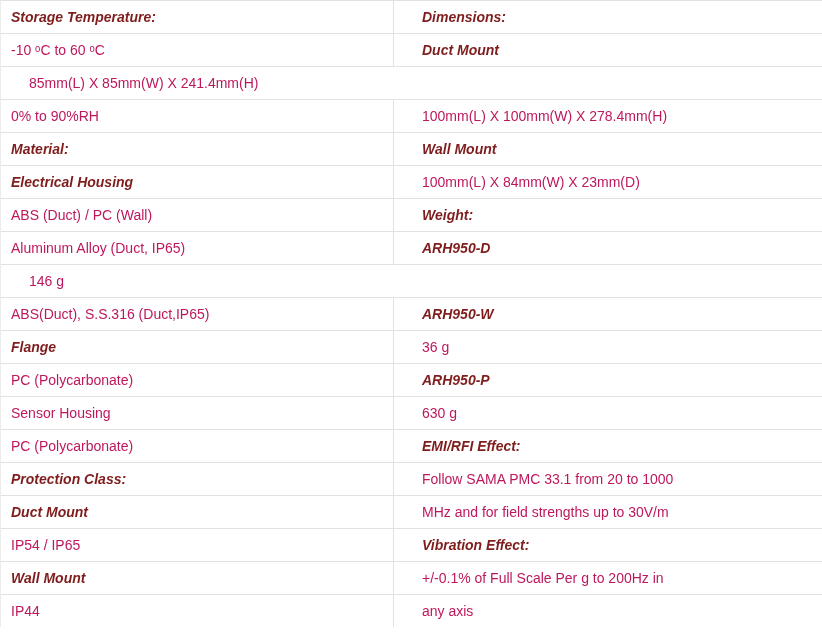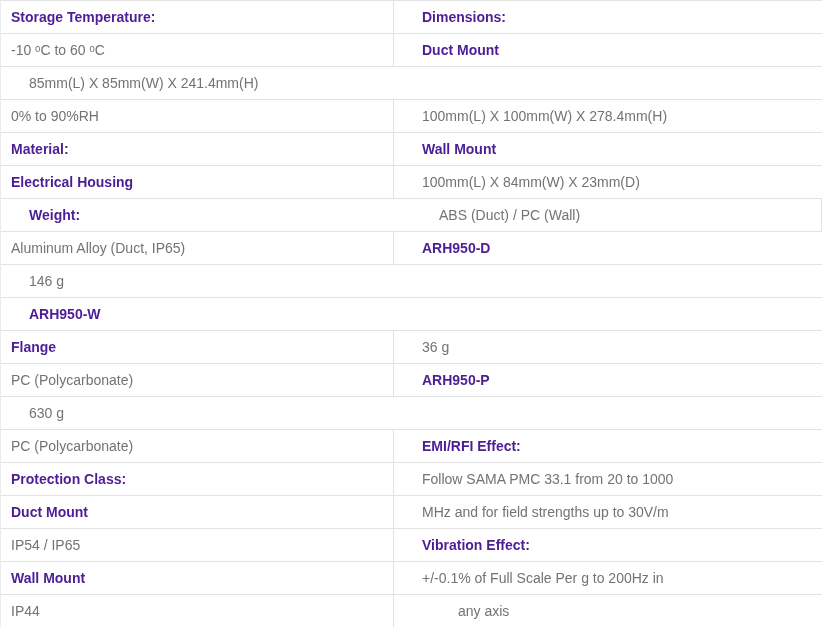--- a/index.html
+++ b/index.html
@@ -20,44 +20,44 @@
     box-sizing: border-box;
   }
   .row {
     display: flex;
     height: 32px;
     border-bottom: 1px solid #e2e2e2;
     background: #ffffff;
   }
   .row:last-child {
     border-bottom: none;
-    gap: 36px;
   }
   .cell {
     font-size: 14px;
     line-height: 32px;
-    color: #737373;
+    color: #be185d;
     white-space: nowrap;
     overflow: hidden;
   }
   .cell.left {
     box-sizing: border-box;
     width: 393px;
     padding: 0 10px;
     border-right: 1px solid #e2e2e2;
     flex: 0 0 393px;
   }
   .cell.right {
     flex: 1 1 auto;
     padding-left: 28px;
     padding-right: 0;
   }
   .cell.bold {
     font-weight: bold;
-    color: #4c1d95;
+    color: #7f1d1d;
+    font-style: italic;
   }
 </style>
 </head>
 <body>
 
 <div class="spec-table">
   <div class="row">
     <div class="cell left bold">Storage Temperature:</div>
     <div class="cell right bold">Dimensions:</div>
   </div>
@@ -74,42 +74,44 @@
   </div>
   <div class="row">
     <div class="cell left bold">Material:</div>
     <div class="cell right bold">Wall Mount</div>
   </div>
   <div class="row">
     <div class="cell left bold">Electrical Housing</div>
     <div class="cell right">100mm(L) X 84mm(W) X 23mm(D)</div>
   </div>
   <div class="row">
+    <div class="cell left">ABS (Duct) / PC (Wall)</div>
     <div class="cell right bold">Weight:</div>
-    <div class="cell left">ABS (Duct) / PC (Wall)</div>
   </div>
   <div class="row">
     <div class="cell left">Aluminum Alloy (Duct, IP65)</div>
     <div class="cell right bold">ARH950-D</div>
   </div>
   <div class="row">
     <div class="cell right">146 g</div>
   </div>
   <div class="row">
+    <div class="cell left">ABS(Duct), S.S.316 (Duct,IP65)</div>
     <div class="cell right bold">ARH950-W</div>
   </div>
   <div class="row">
     <div class="cell left bold">Flange</div>
     <div class="cell right">36 g</div>
   </div>
   <div class="row">
     <div class="cell left">PC (Polycarbonate)</div>
     <div class="cell right bold">ARH950-P</div>
   </div>
   <div class="row">
+    <div class="cell left">Sensor Housing</div>
     <div class="cell right">630 g</div>
   </div>
   <div class="row">
     <div class="cell left">PC (Polycarbonate)</div>
     <div class="cell right bold">EMI/RFI Effect:</div>
   </div>
   <div class="row">
     <div class="cell left bold">Protection Class:</div>
     <div class="cell right">Follow SAMA PMC 33.1 from 20 to 1000</div>
   </div>

